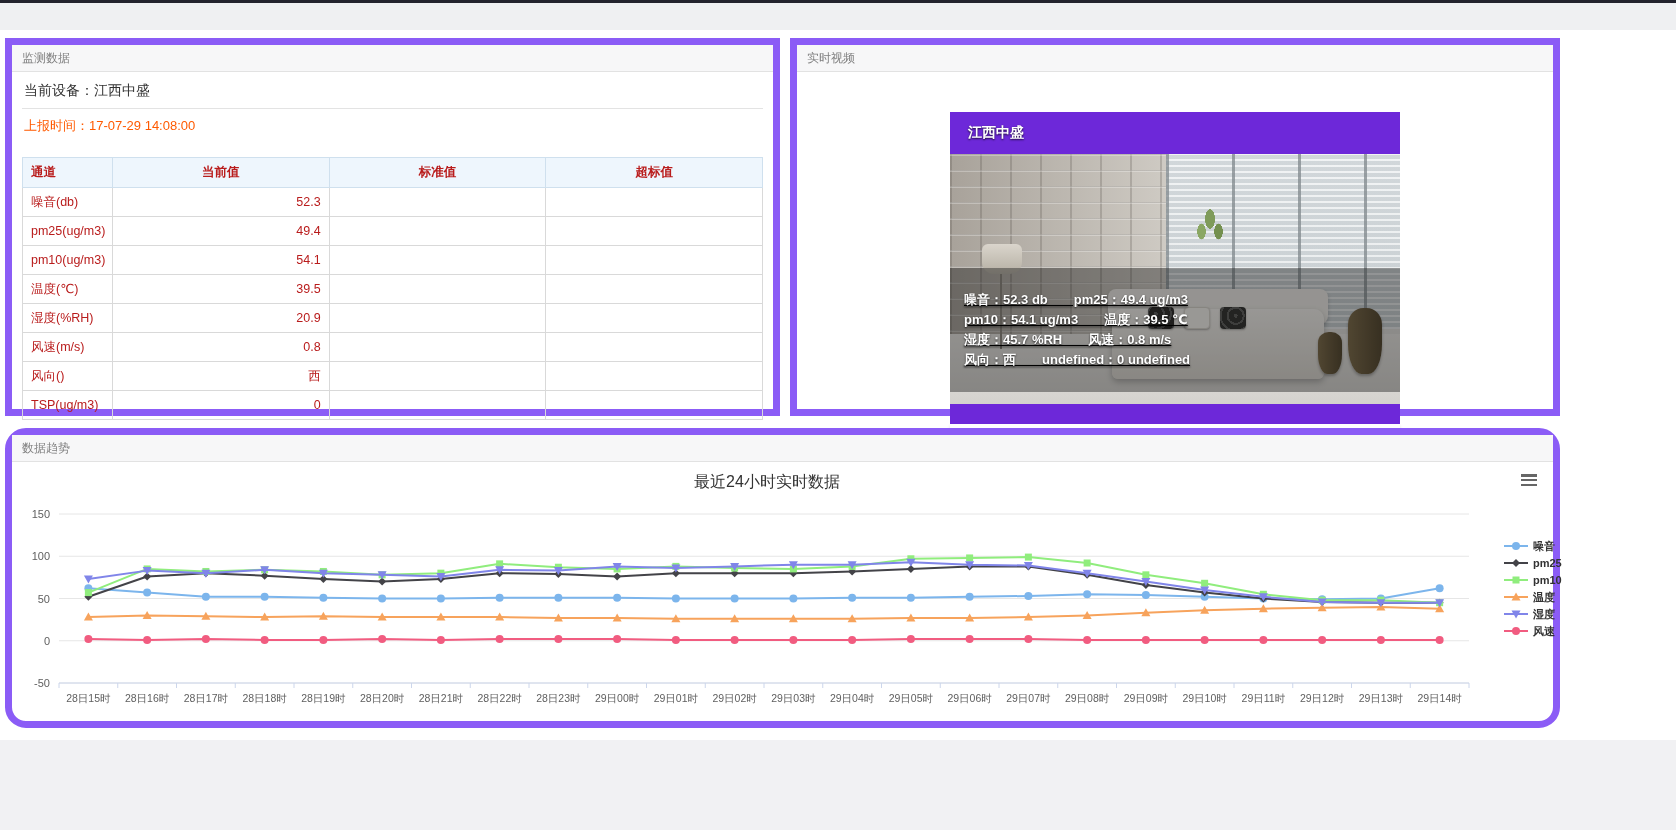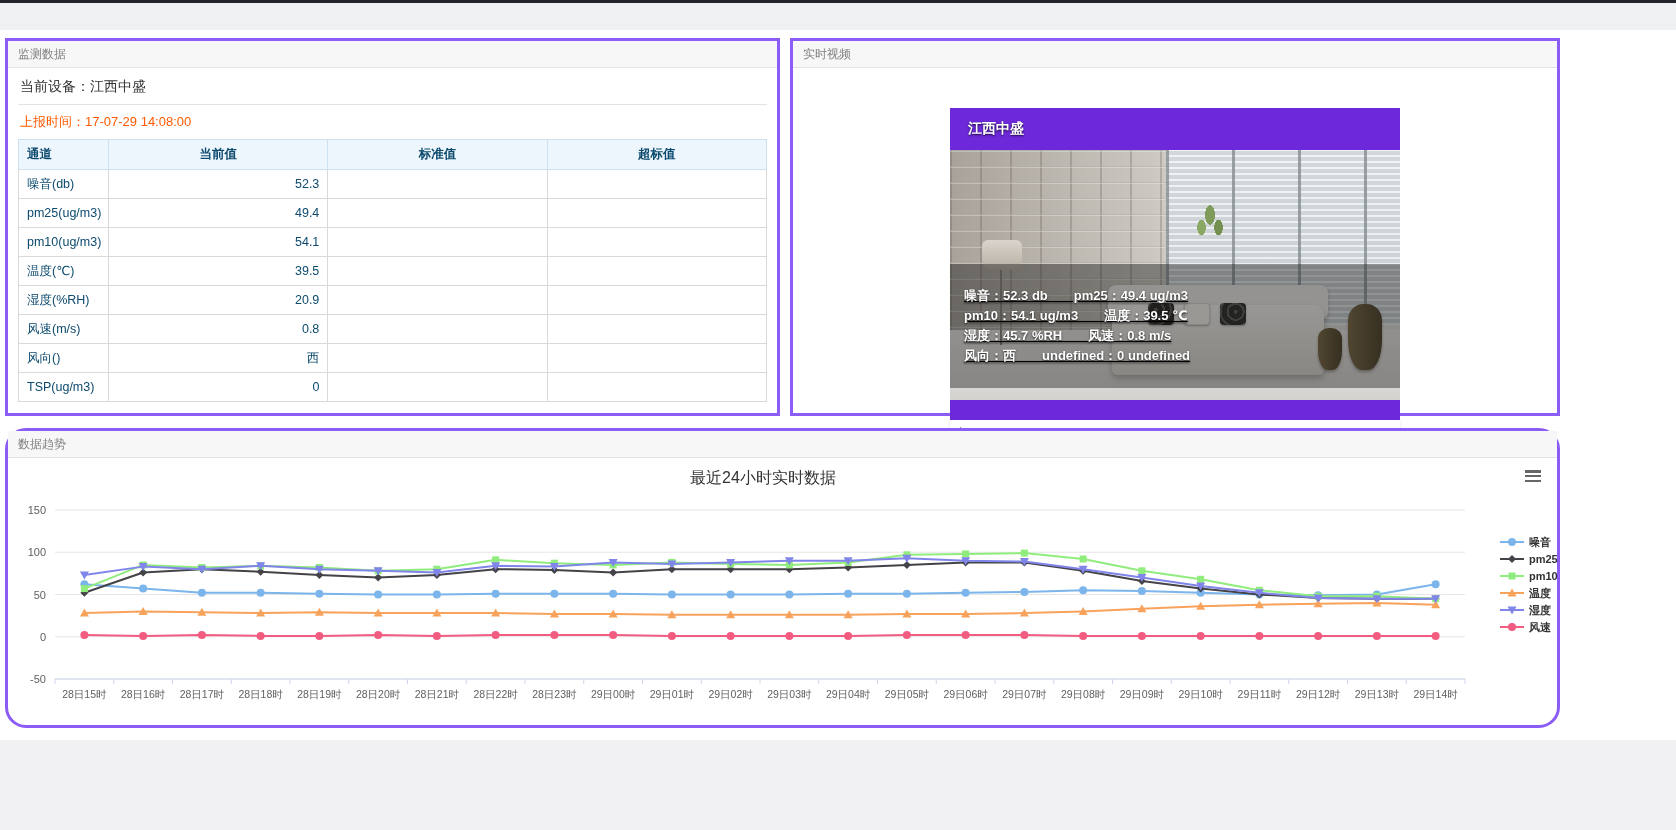--- a/index.html
+++ b/index.html
@@ -1,29 +1,29 @@
 <!DOCTYPE html>
 <html><head>
 <meta charset="utf-8">
 <style>
   html,body{margin:0;padding:0;}
   body{font-family:"Liberation Sans","DejaVu Sans",sans-serif;}
   .screen{position:relative;width:1676px;height:830px;background:#f1f1f3;overflow:hidden;}
   .top-strip{position:absolute;top:0;left:0;width:1676px;height:30px;background:#eff0f2;border-top:3px solid #23232d;box-sizing:border-box;}
   .content{position:absolute;top:30px;left:0;width:1676px;height:710px;background:#ffffff;}
 
-  .panel{position:absolute;background:#fff;border:3px solid #8b5cf6;box-sizing:border-box;}
+  .panel{position:absolute;background:#fff;border:7px solid #8b5cf6;box-sizing:border-box;}
   .panel-hd{height:27px;line-height:26px;background:#f7f7f8;border-bottom:1px solid #e2e2e2;color:#808080;font-size:12px;padding:0 10px;box-sizing:border-box;}
   .panel-bd{position:relative;padding:0 10px 10px;box-sizing:border-box;}
 
   
   .panel.monitor{left:5px;top:38px;width:775px;height:378px;}
   .device-line{font-size:14px;color:#333;padding:10px 2px 8px;border-bottom:1px solid #e3e3e3;}
   .report-line{font-size:13px;color:#ff5a00;padding:8px 2px 6px;}
-  .mon-table{width:100%;border-collapse:collapse;table-layout:fixed;font-size:12.5px;color:#0c4a6e;margin-top:2px;}
+  .mon-table{width:100%;border-collapse:collapse;table-layout:fixed;font-size:12.5px;color:#b91c1c;margin-top:16px;}
   .mon-table th,.mon-table td{border:1px solid #d9d9d9;height:29px;padding:0 8px;box-sizing:border-box;overflow:hidden;white-space:nowrap;}
   .mon-table th{background:#eef6fd;border-color:#cfe0ee;font-weight:bold;text-align:center;height:30px;}
   .mon-table th:first-child{text-align:left;width:90px;}
   .mon-table td.c-left{text-align:left;}
   .mon-table td.c-center{text-align:right;}
 
   
   .panel.video{left:790px;top:38px;width:770px;height:378px;}
   .video-wrap{width:450px;margin:4px auto 0;}
   .video-player{position:relative;width:450px;height:312px;background:#6d28d9;overflow:hidden;cursor:pointer;margin-top:40px;}

